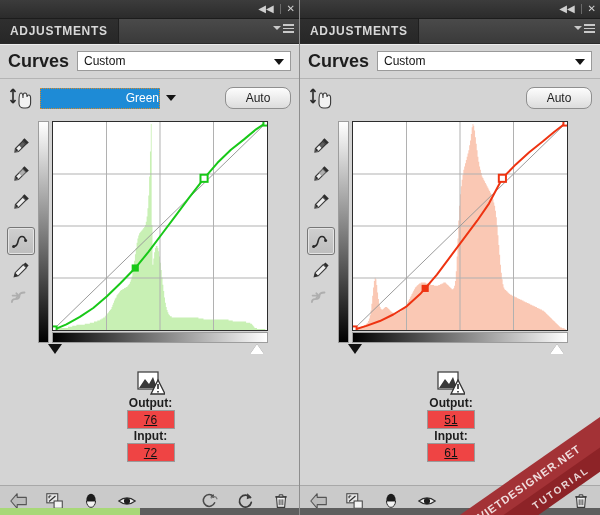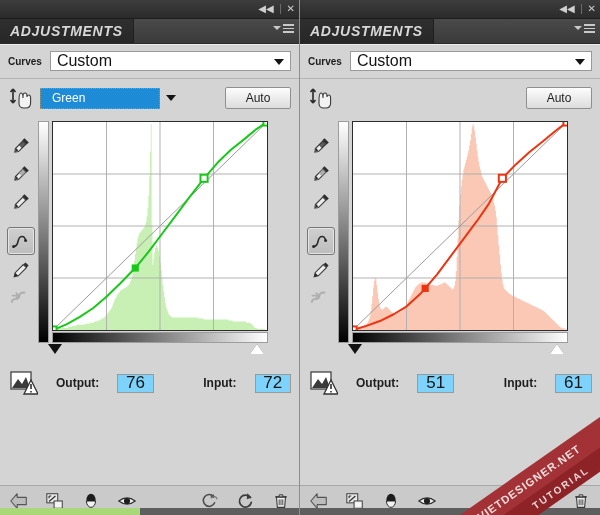--- a/index.html
+++ b/index.html
@@ -23,55 +23,55 @@
   .tb-btn{color:#cfcfcf;font-size:10px;line-height:10px;cursor:pointer;
           font-family:"DejaVu Sans",sans-serif;}
   .tb-sep{width:1px;height:10px;background:#6a6a6a;}
 
   
   .tabstrip{height:24px;background:linear-gradient(#4a4a4a,#3a3a3a);
             display:flex;align-items:stretch;position:relative;
             border-bottom:1px solid #2a2a2a;}
   .tab{background:linear-gradient(#2f2f2f,#272727);
        padding:0 10px;display:flex;align-items:center;
-       color:#d8d8d8;font-size:14px;font-weight:bold;letter-spacing:.7px;
-       border-right:1px solid #1f1f1f;font-style:italic;}
+       color:#d8d8d8;font-size:12px;font-weight:bold;letter-spacing:.7px;
+       border-right:1px solid #1f1f1f;}
   .tabfill{flex:1;}
   .menu-ico{position:absolute;right:5px;top:5px;display:flex;align-items:center;gap:2px;}
   .menu-ico .tri{width:0;height:0;border-left:4px solid transparent;
         border-right:4px solid transparent;border-top:4px solid #c9c9c9;}
   .menu-ico .bars{display:flex;flex-direction:column;gap:2px;}
   .menu-ico .bars i{display:block;width:11px;height:1.5px;background:#c9c9c9;}
 
   
   .curvesrow{height:34px;display:flex;align-items:center;padding:0 8px;
              gap:8px;background:#d4d4d4;border-bottom:1px solid #b4b4b4;
              box-shadow:inset 0 1px 0 #ececec;}
-  .lbl-curves{font-size:10px;font-weight:bold;color:#1d1d1d;}
+  .lbl-curves{font-size:18px;font-weight:bold;color:#1d1d1d;}
   .combo{flex:1;height:20px;background:#fff;border:1px solid #9a9a9a;
          position:relative;display:flex;align-items:center;padding:0 6px;
-         font-size:16px;color:#141414;box-sizing:border-box;}
+         font-size:12px;color:#141414;box-sizing:border-box;}
   .combo .caret{position:absolute;right:6px;top:50%;margin-top:-2px;width:0;height:0;
         border-left:5px solid transparent;border-right:5px solid transparent;
         border-top:6px solid #141414;}
 
   
   .chanrow{height:38px;display:flex;align-items:center;padding:0 8px;gap:6px;}
   .handicon{width:26px;height:26px;position:relative;flex:none;}
   .chan-select{position:relative;width:120px;height:21px;flex:none;}
   .chan-inner{position:absolute;inset:0;background:#1e8bd6;
        border:1px dotted #d78a2a;box-sizing:border-box;
        display:flex;align-items:center;padding-left:11px;
-       font-size:12px;color:#fff;}
+       font-size:12px;color:#fff;justify-content:flex-end;}
   .chan-caret{position:absolute;right:-16px;top:7px;width:0;height:0;
        border-left:5px solid transparent;border-right:5px solid transparent;
        border-top:6px solid #141414;}
   .auto-btn{margin-left:auto;width:66px;height:22px;
        background:linear-gradient(#fdfdfd,#dcdcdc);
-       border:1px solid #8f8f8f;border-radius:2px;
+       border:1px solid #8f8f8f;border-radius:8px;
        display:flex;align-items:center;justify-content:center;
        font-size:12px;color:#1d1d1d;box-sizing:border-box;}
 
   
   .body{display:flex;padding:4px 8px 0 4px;}
   .tools{width:34px;display:flex;flex-direction:column;align-items:center;
          gap:2px;padding-top:4px;flex:none;}
   .tool{width:26px;height:26px;display:flex;align-items:center;justify-content:center;
         position:relative;}
   .tool.active{border:1px solid #777;border-radius:3px;
@@ -93,26 +93,26 @@
 
   .sliders{position:relative;width:230px;height:16px;margin-top:1px;}
   .tri-black{position:absolute;left:10px;top:0;width:0;height:0;
       border-left:7px solid transparent;border-right:7px solid transparent;
       border-bottom:10px solid #111;transform:rotate(180deg);}
   .tri-white{position:absolute;right:4px;top:0;width:0;height:0;
       border-left:7px solid transparent;border-right:7px solid transparent;
       border-bottom:10px solid #fff;filter:drop-shadow(0 0 0.6px #555);}
 
   
-  .ioRow{display:flex;align-items:center;gap:18px;padding:10px 8px 0 10px;}
+  .ioRow{display:flex;align-items:center;gap:0;padding:10px 8px 0 10px;flex-direction:column;}
   .warn-ico{width:28px;height:26px;flex:none;position:relative;}
   .io-label{font-size:12px;color:#1d1d1d;font-weight:bold;}
-  .io-field{width:48px;height:19px;background:#7dd3fc;border:1px solid #9a9a9a;
+  .io-field{width:48px;height:19px;background:#ef4444;border:1px solid #9a9a9a;
        display:flex;align-items:center;justify-content:center;
-       font-size:17px;color:#141414;box-sizing:border-box;}
+       font-size:12px;color:#141414;box-sizing:border-box;text-decoration:underline;}
   .io-gap{width:18px;}
 
   
   .bottombar{position:absolute;left:0;bottom:0;width:300px;height:30px;
       background:#cacaca;border-top:1px solid #a8a8a8;
       display:flex;align-items:center;padding:0 8px;gap:14px;
       box-sizing:border-box;}
   .bbtn{width:22px;height:22px;display:flex;align-items:center;justify-content:center;}
   .bspacer{flex:1;}
   .greenstrip{position:absolute;left:0;bottom:0;width:140px;height:7px;

